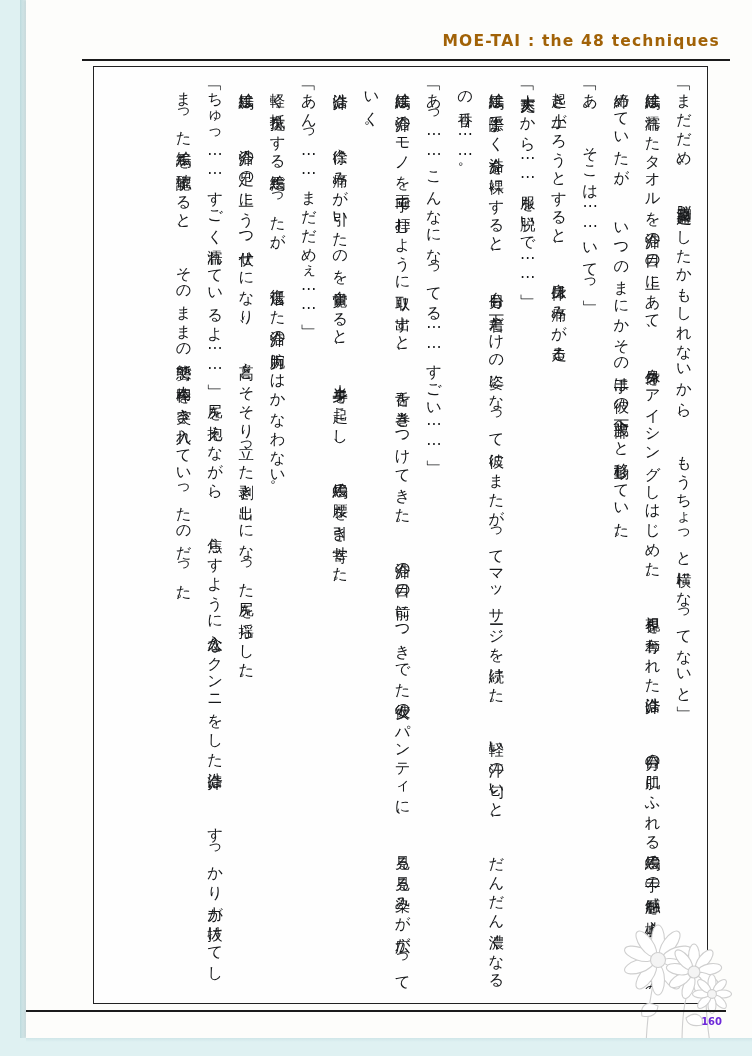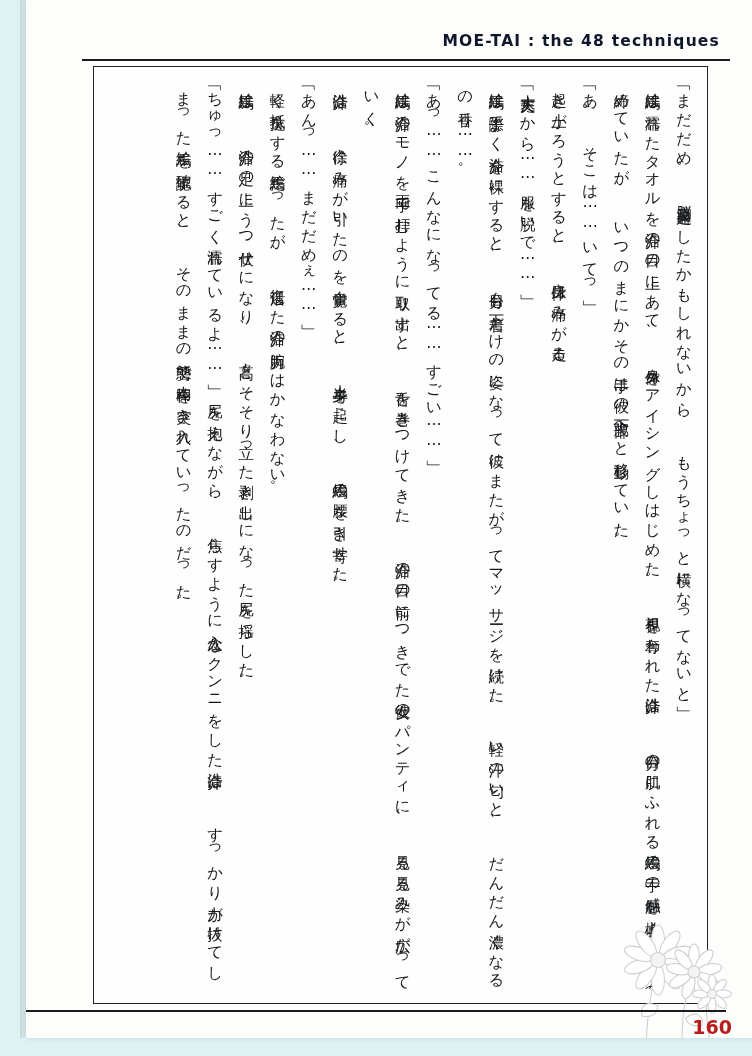--- a/index.html
+++ b/index.html
@@ -48,21 +48,21 @@
     height: 34px;
   }
   .header-title {
     position: absolute;
     right: 10px;
     top: 4px;
     font-family: "DejaVu Sans", sans-serif;
     font-size: 15.5px;
     font-weight: bold;
     letter-spacing: 1.2px;
-    color: #0f172a;
+    color: #a16207;
     white-space: nowrap;
   }
   .header-rule {
     position: absolute;
     left: 0;
     right: 0;
     top: 31px;
     height: 2px;
     background: #1b1b1b;
   }
@@ -103,26 +103,26 @@
   .footer-rule {
     position: absolute;
     left: 26px;
     top: 1010px;
     width: 700px;
     height: 2px;
     background: #1b1b1b;
   }
   .page-number {
     position: absolute;
-    right: 20px;
+    right: 30px;
     top: 1016px;
     font-family: "DejaVu Sans", sans-serif;
-    font-size: 19px;
+    font-size: 10px;
     font-weight: bold;
-    color: #b91c1c;
+    color: #6d28d9;
   }
   
   .daisies {
     position: absolute;
     right: 20px;
     bottom: -6px;
     width: 130px;
     height: 150px;
     pointer-events: none;
   }

